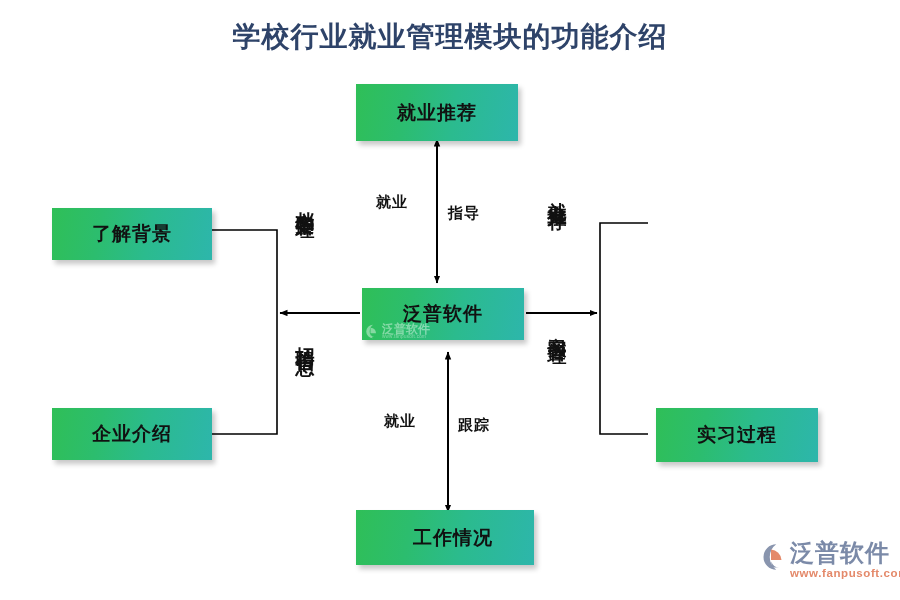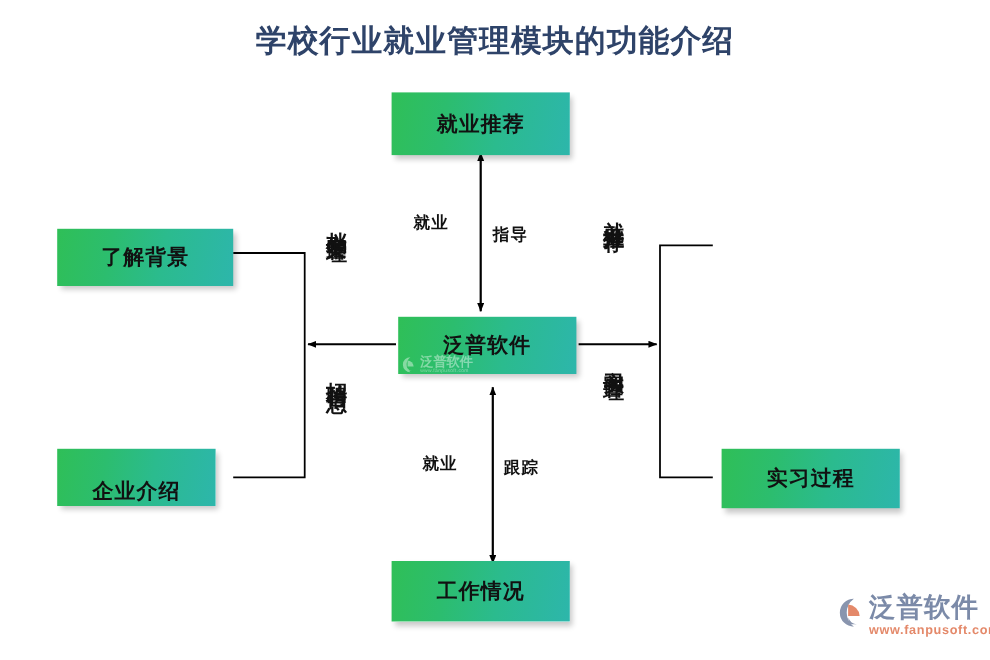--- a/index.html
+++ b/index.html
@@ -49,24 +49,24 @@
     letter-spacing: 1px;
     z-index: 4;
   }
   .node span {
     pointer-events: none;
   }
 
   #node-guidance   { left: 356px; top: 84px;  width: 162px; height: 57px; }
   #node-center     { left: 362px; top: 288px; width: 162px; height: 52px; }
   #node-background { left: 52px;  top: 208px; width: 160px; height: 52px; }
-  #node-company    { left: 52px;  top: 408px; width: 144px; height: 52px; align-items: flex-end; }
+  #node-company    { left: 52px;  top: 408px; width: 160px; height: 52px; }
   #node-position   { left: 656px; top: 200px; width: 162px; height: 54px; }
   #node-internship { left: 656px; top: 408px; width: 162px; height: 54px; font-family: Liberation Serif, serif; }
-  #node-work       { left: 356px; top: 510px; width: 162px; height: 55px; }
+  #node-work       { left: 356px; top: 510px; width: 162px; height: 55px; padding-left: 16px; }
 
   
   #connectors {
     position: absolute;
     left: 0;
     top: 0;
     width: 900px;
     height: 600px;
     z-index: 2;
   }

